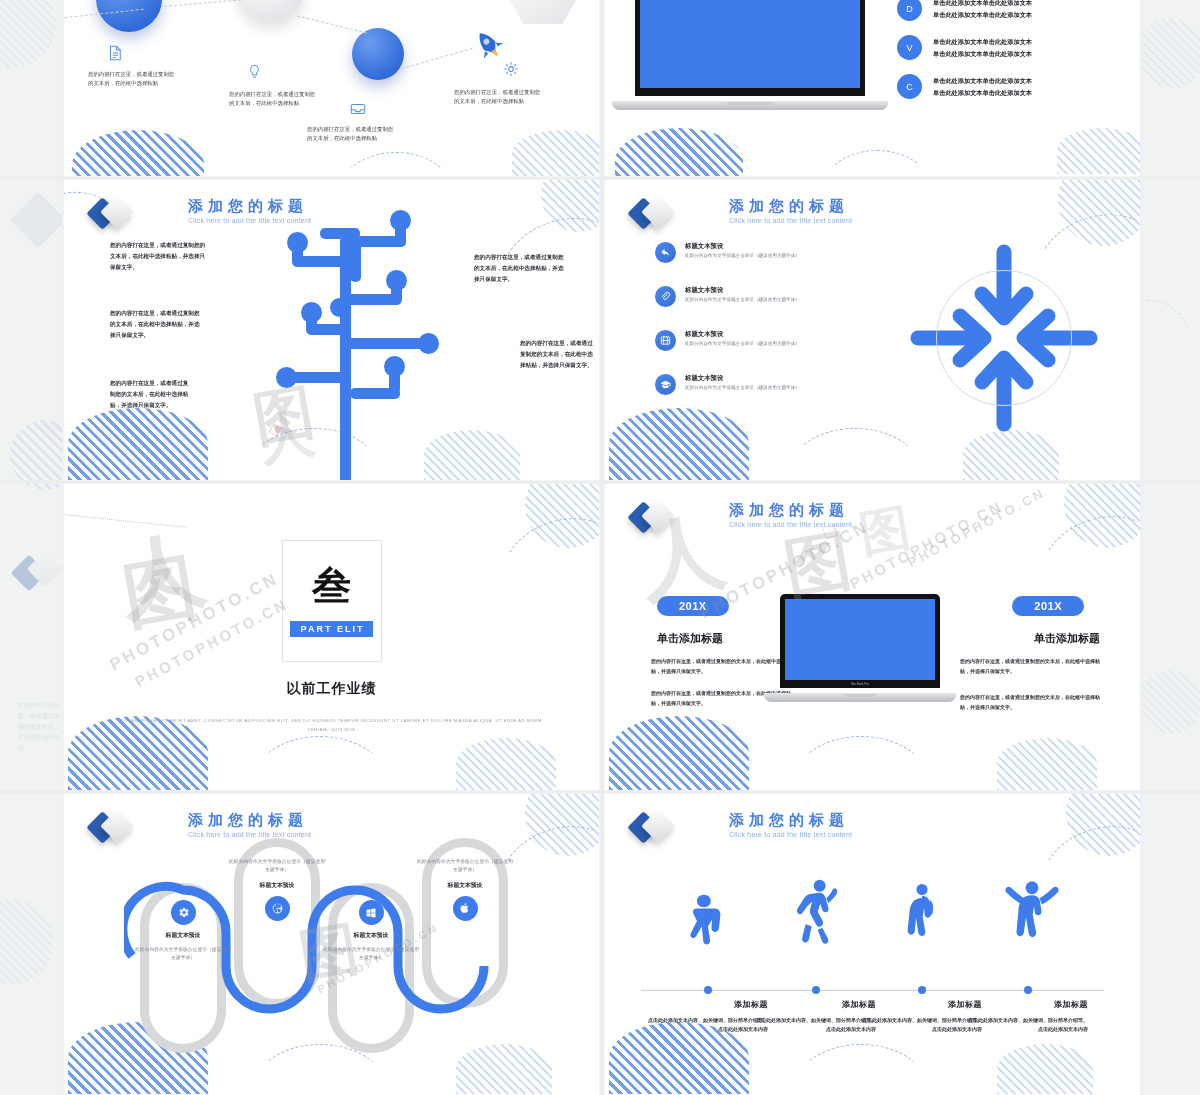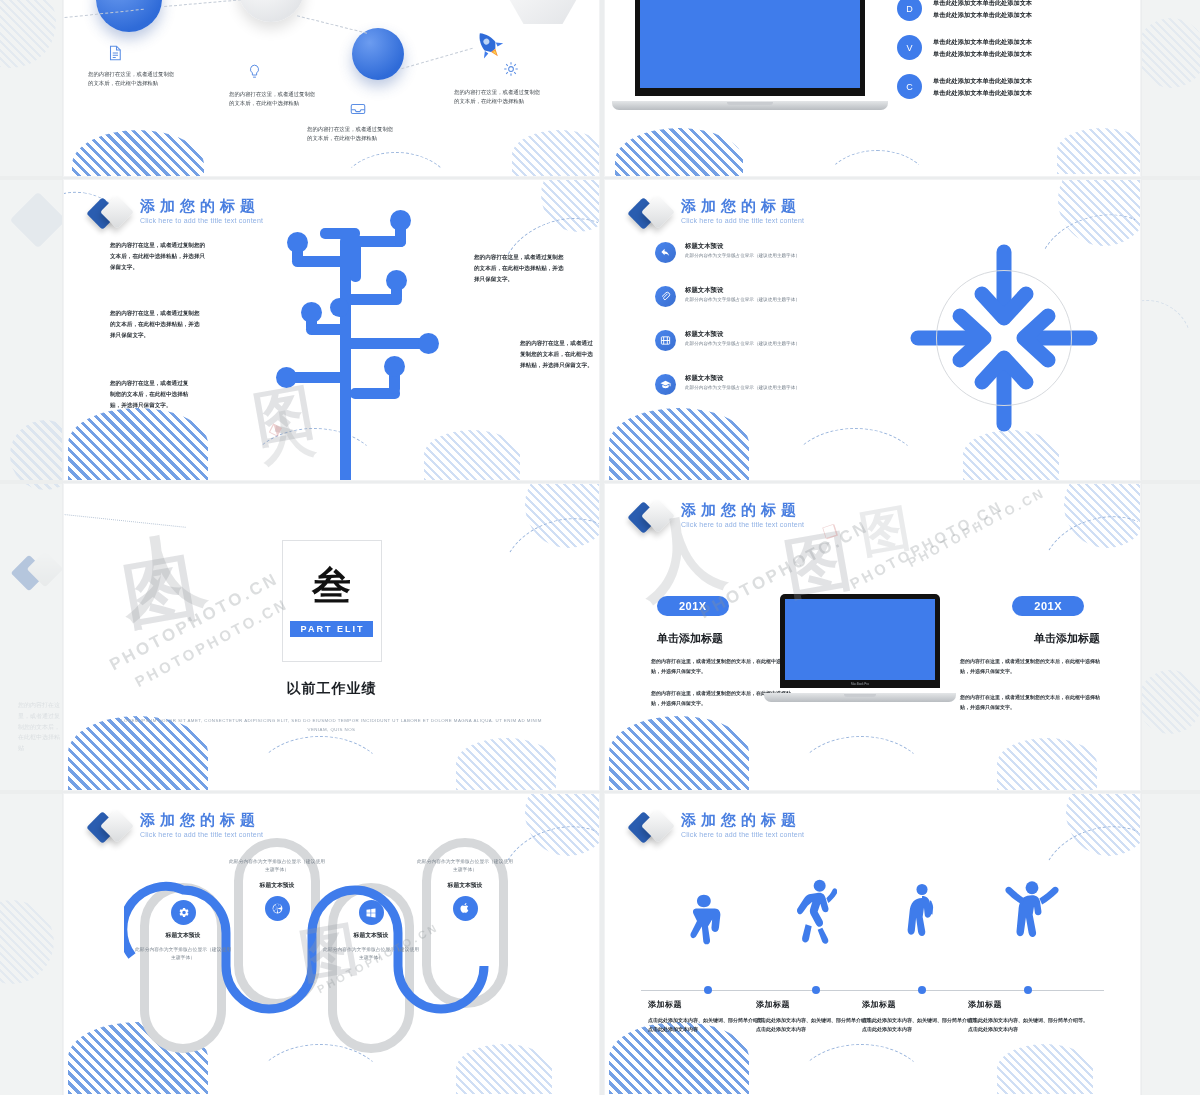--- a/index.html
+++ b/index.html
@@ -58,21 +58,21 @@
     width:23px; height:23px; left:1px; top:6px; background:#2a5db0;
     transform:rotate(45deg); border-radius:3px;
     box-shadow:2px 3px 5px rgba(0,0,0,.18);
   }
   .dm-grey{
     width:24px; height:24px; left:15px; top:4px;
     background:linear-gradient(135deg,#fdfdfd,#d9dbdd);
     transform:rotate(45deg); border-radius:3px;
     box-shadow:2px 4px 6px rgba(0,0,0,.2);
   }
-  .hdr-txt{ padding-top:1px; }
+  .hdr-txt{ padding-top:1px;margin-left:48px; }
   .hdr-cn{
     font-size:15px; font-weight:700; color:#4a7fe0; letter-spacing:5px;
     line-height:18px; white-space:nowrap;
   }
   .hdr-en{
     font-size:7px; color:#8fb0e4; letter-spacing:.2px; margin-top:2px;
     white-space:nowrap;
   }
 
   
@@ -189,21 +189,21 @@
     display:flex; align-items:center; justify-content:center; color:#fff;
   }
   .pn-t{ font-size:5.8px; font-weight:700; color:#2a3035; margin:6px 0; }
   .pn-d{ font-size:4.8px; line-height:1.75; color:#7b8governance; }
   .pn-d{ color:#7b858f; }
 
   
   .run{ position:absolute; fill:#3f7ceb; }
   .s8 .axis{ position:absolute; left:36px; right:36px; top:196px; height:1px; background:#c9ced4; }
   .s8 .node{ position:absolute; width:8px; height:8px; border-radius:50%; background:#3f7ceb; top:192px; }
-  .s8 .rt{ position:absolute; width:120px; text-align:left; }
+  .s8 .rt{ position:absolute; width:120px; text-align:right; }
   .s8 .rt h4{ font-size:8px; color:#1b1f24; letter-spacing:.5px; }
   .s8 .rt p{ font-size:5px; line-height:1.85; color:#2f353b; margin-top:6px; font-weight:700; }
 
   
   .wm{
     position:absolute; color:rgba(140,145,150,.30); font-weight:700;
     letter-spacing:3px; transform:rotate(-28deg); pointer-events:none;
     white-space:nowrap; font-size:15px;
   }
   .wm-glyph{

